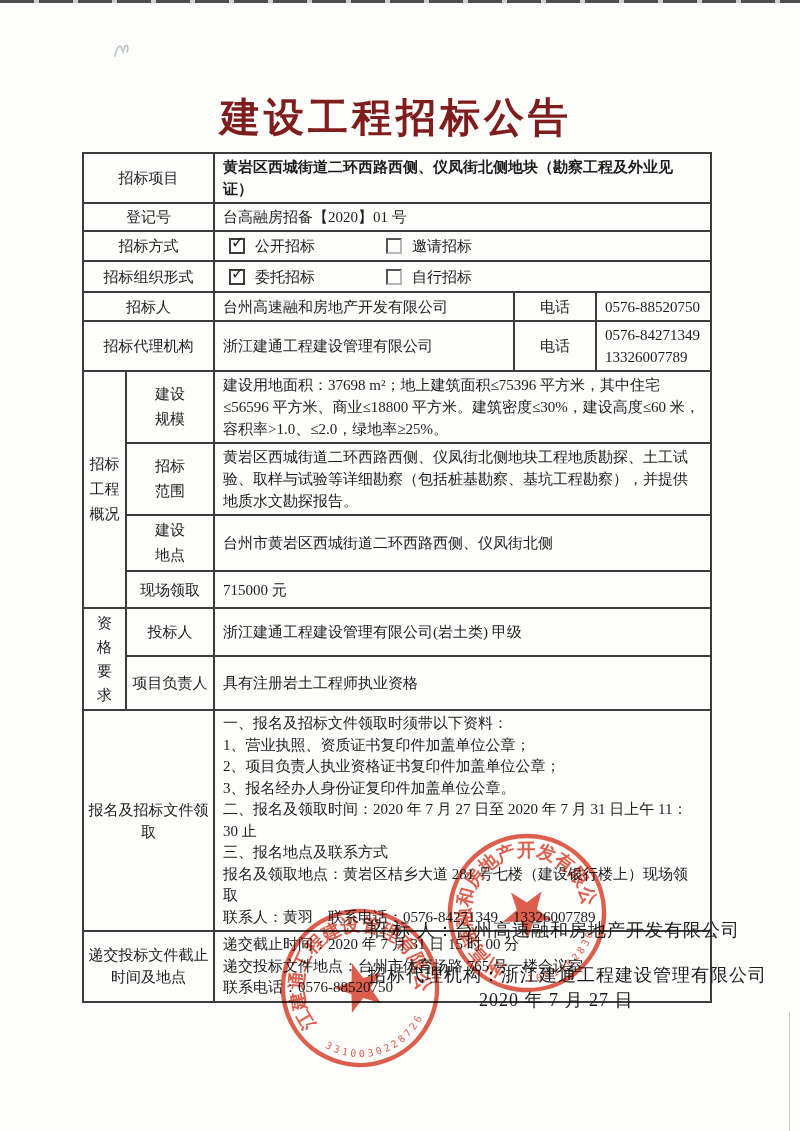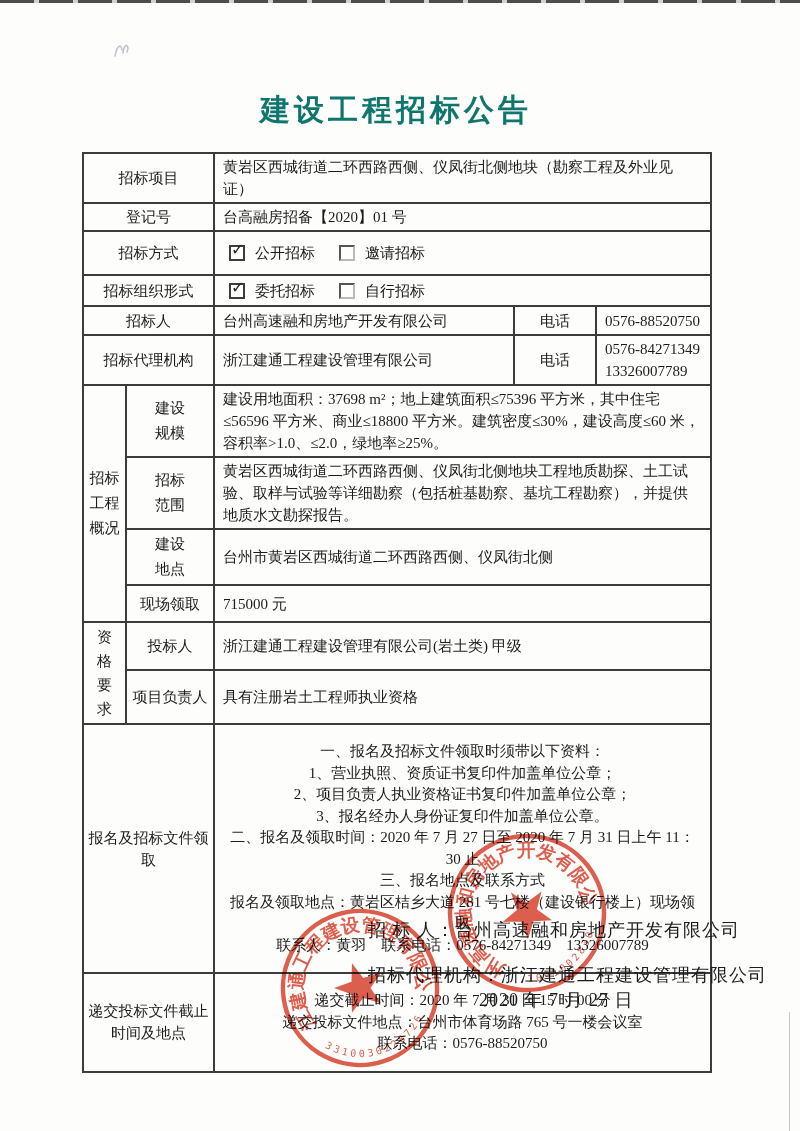--- a/index.html
+++ b/index.html
@@ -18,44 +18,44 @@
   }
   .page-edge-right{
     position:absolute;left:789px;top:1012px;width:1px;height:119px;
     background:#c8c8c8;
   }
   .pencil{position:absolute;left:112px;top:40px;opacity:.55;}
   .title{
     position:absolute;left:82px;top:90px;width:628px;
     margin:0;text-align:center;
     font-family:Liberation Mono, monospace;
-    font-size:30px;font-weight:bold;letter-spacing:4px;
-    color:#0f766e;
+    font-size:40px;font-weight:bold;letter-spacing:4px;
+    color:#7f1d1d;
   }
   table.doc{
     position:absolute;left:82px;top:152px;
     width:628px;border-collapse:collapse;table-layout:fixed;
   }
   table.doc td{
     border:2px solid #3c3c3c;
     font-size:15px;
     vertical-align:middle;
     overflow:hidden;
   }
   td.lbl{text-align:center;padding:2px;line-height:22px;}
   td.val{padding:2px 8px;line-height:22px;}
-  td.val.big{line-height:21.5px;padding:16px 8px;text-align:center;}
-  .bold{font-weight:normal;}
+  td.val.big{line-height:21.5px;padding:2px 8px;}
+  .bold{font-weight:bold;}
   .w2{display:inline-block;width:2.2em;line-height:25px;text-align:center;}
   .w1{display:inline-block;width:1.2em;line-height:24px;text-align:center;}
   .phone{font-size:15px;padding:2px 6px;line-height:21px;border-radius:12px;}
   
   .cbrow{display:flex;align-items:center;padding-left:6px;}
   .cbgroup{display:flex;align-items:center;}
-  .cbgroup.g2{margin-left:24px;}
+  .cbgroup.g2{margin-left:71px;}
   .cb{display:inline-block;width:12px;height:12px;position:relative;margin-right:10px;flex:0 0 auto;}
   .cb.checked{border:2px solid #3c3c3c;}
   .cb.empty{border:2px solid #b9b9b9;border-top:2px solid #555;border-left:2px solid #555;}
   .cb .mark{
     position:absolute;left:0px;top:-8px;
     font-family:"DejaVu Sans",sans-serif;
     font-size:16px;font-weight:bold;color:#222;
   }
   
   .sig{position:absolute;font-size:18px;letter-spacing:1px;white-space:nowrap;}
@@ -91,21 +91,21 @@
   </colgroup>
   <tbody>
       <tr style="height:36px">
     <td colspan="2" class="lbl"><span>招标项目</span></td>
     <td colspan="3" class="val bold"><span>黄岩区西城街道二环西路西侧、仪凤街北侧地块（勘察工程及外业见证）</span></td>
   </tr>
   <tr style="height:26px">
     <td colspan="2" class="lbl"><span>登记号</span></td>
     <td colspan="3" class="val"><span>台高融房招备【2020】01 号</span></td>
   </tr>
-  <tr style="height:44px">
+  <tr style="height:30px">
     <td colspan="2" class="lbl"><span>招标方式</span></td>
     <td colspan="3" class="val">
       <div class="cbrow">
         <span class="cbgroup">
           <span class="cb checked">
                 <span class="mark">✓</span>
               </span>
           <span>公开招标</span>
         </span>
         <span class="cbgroup g2">

